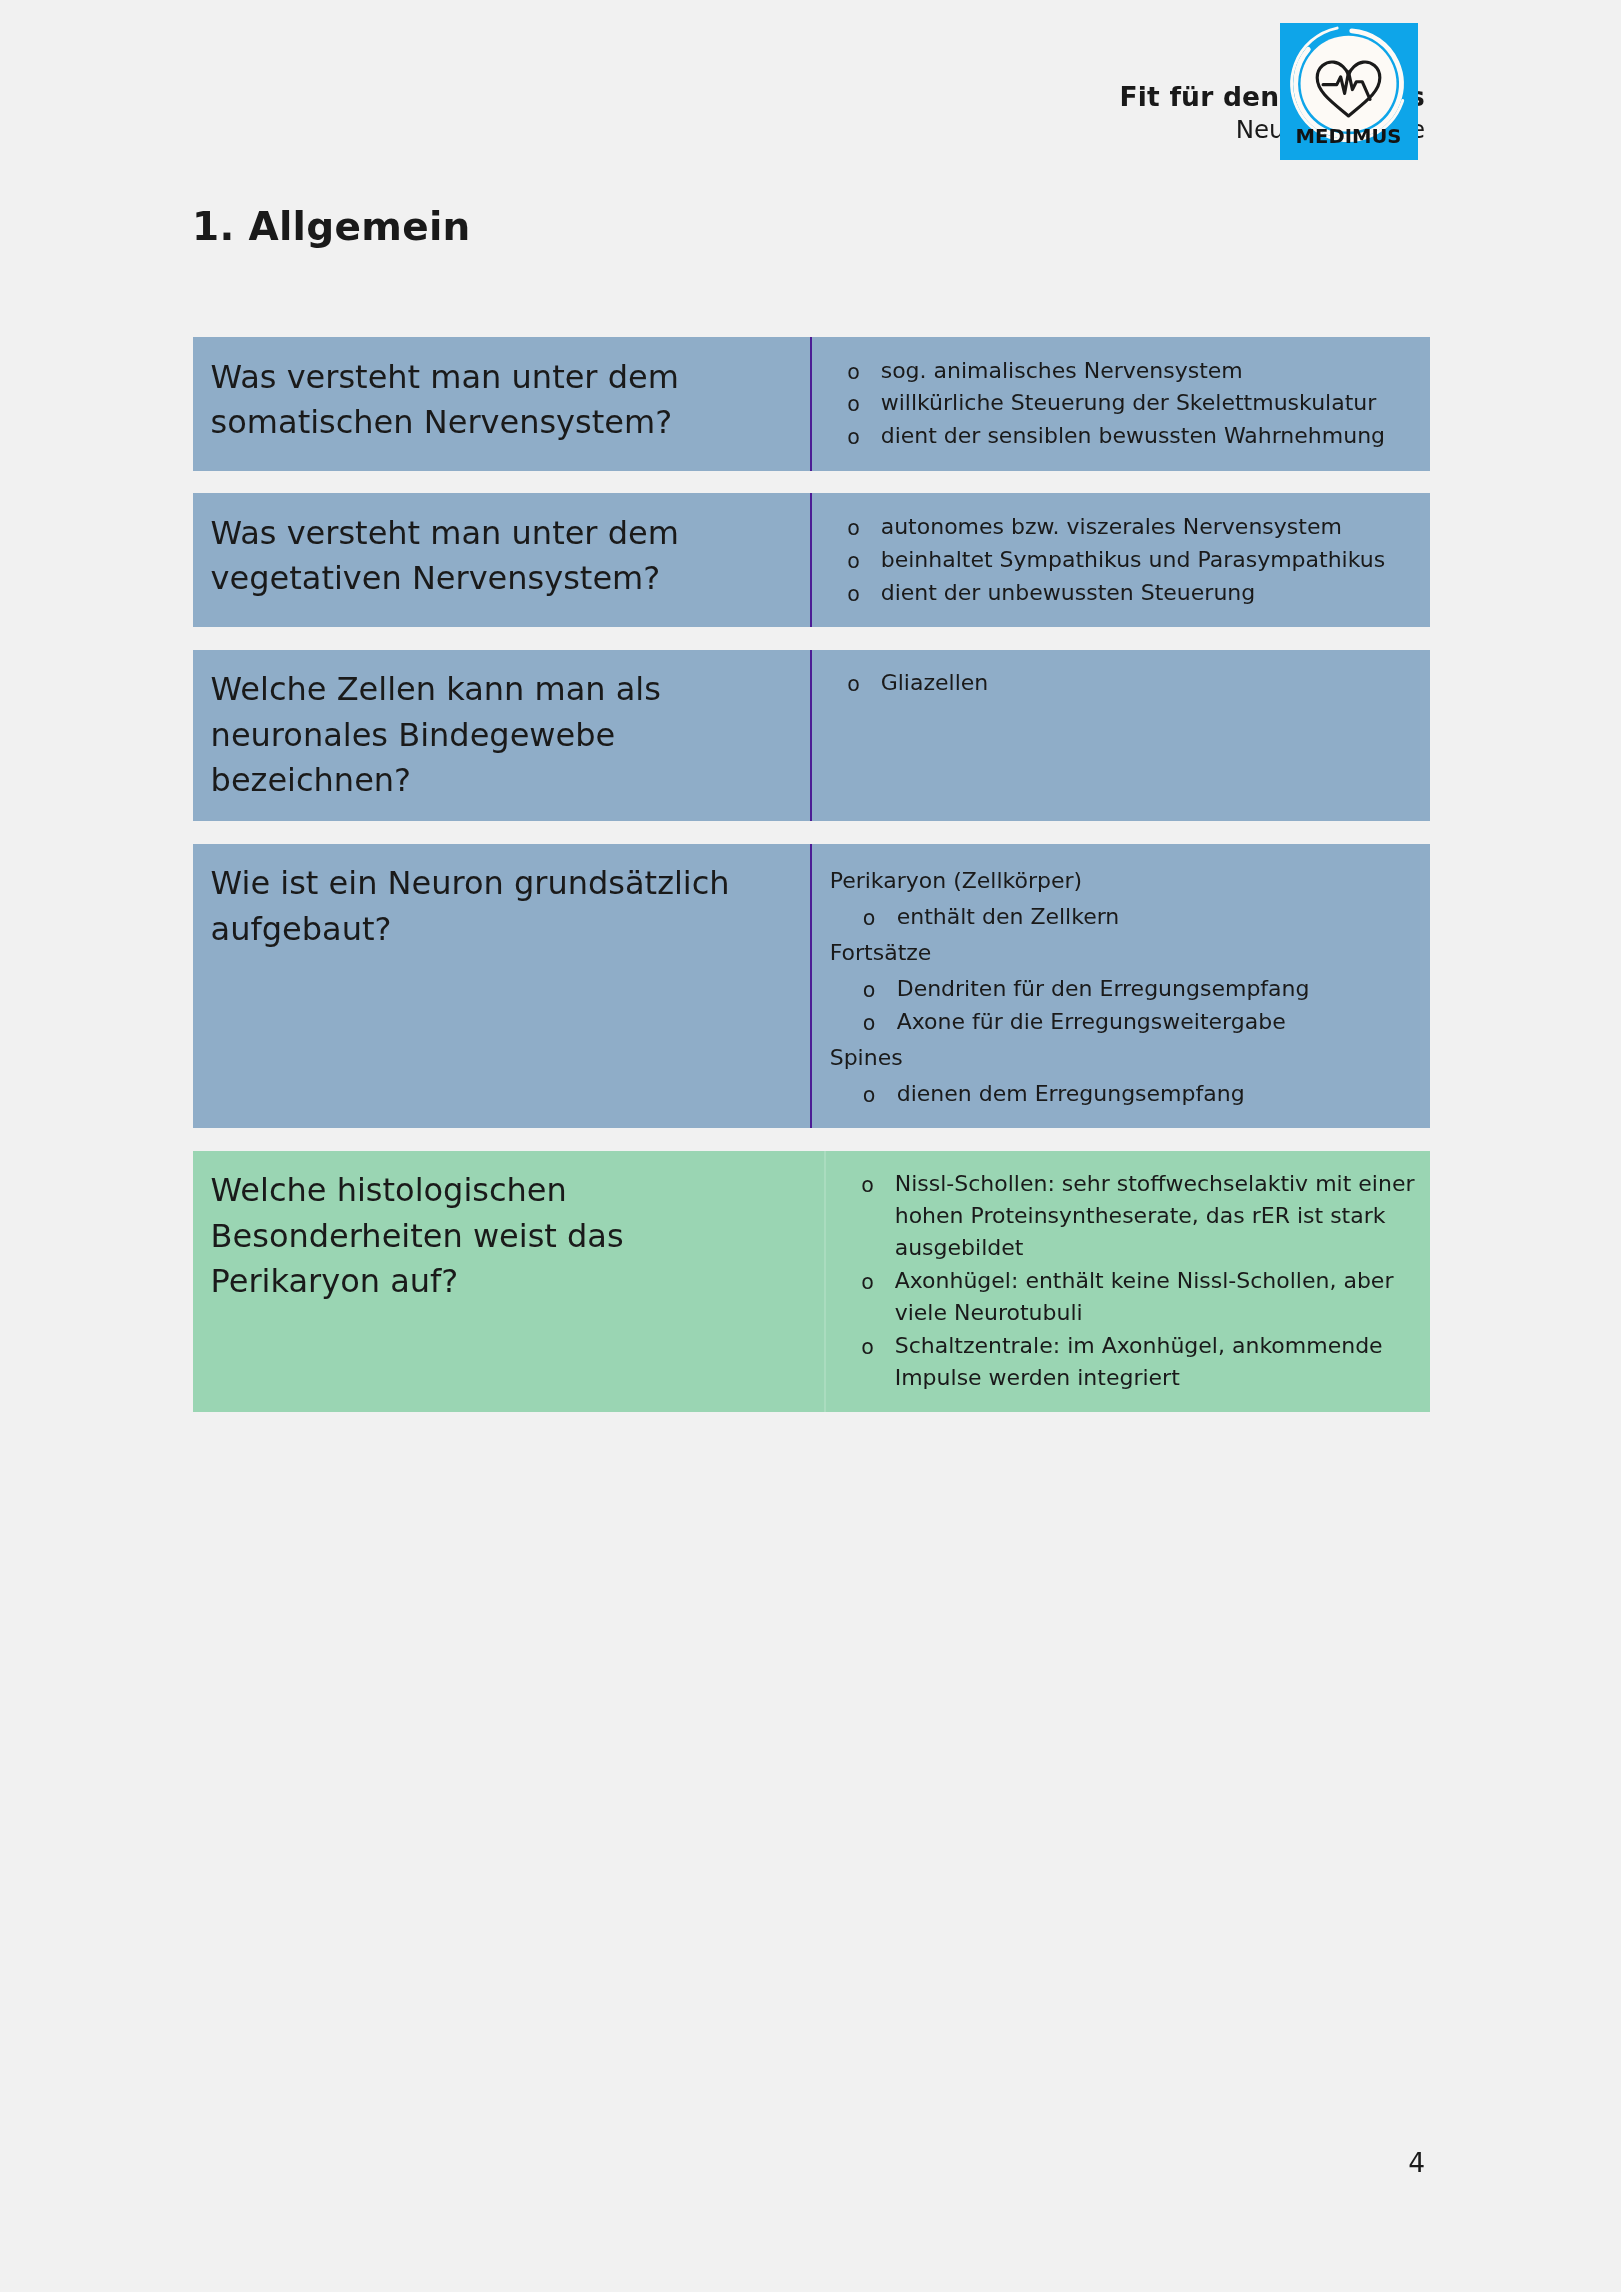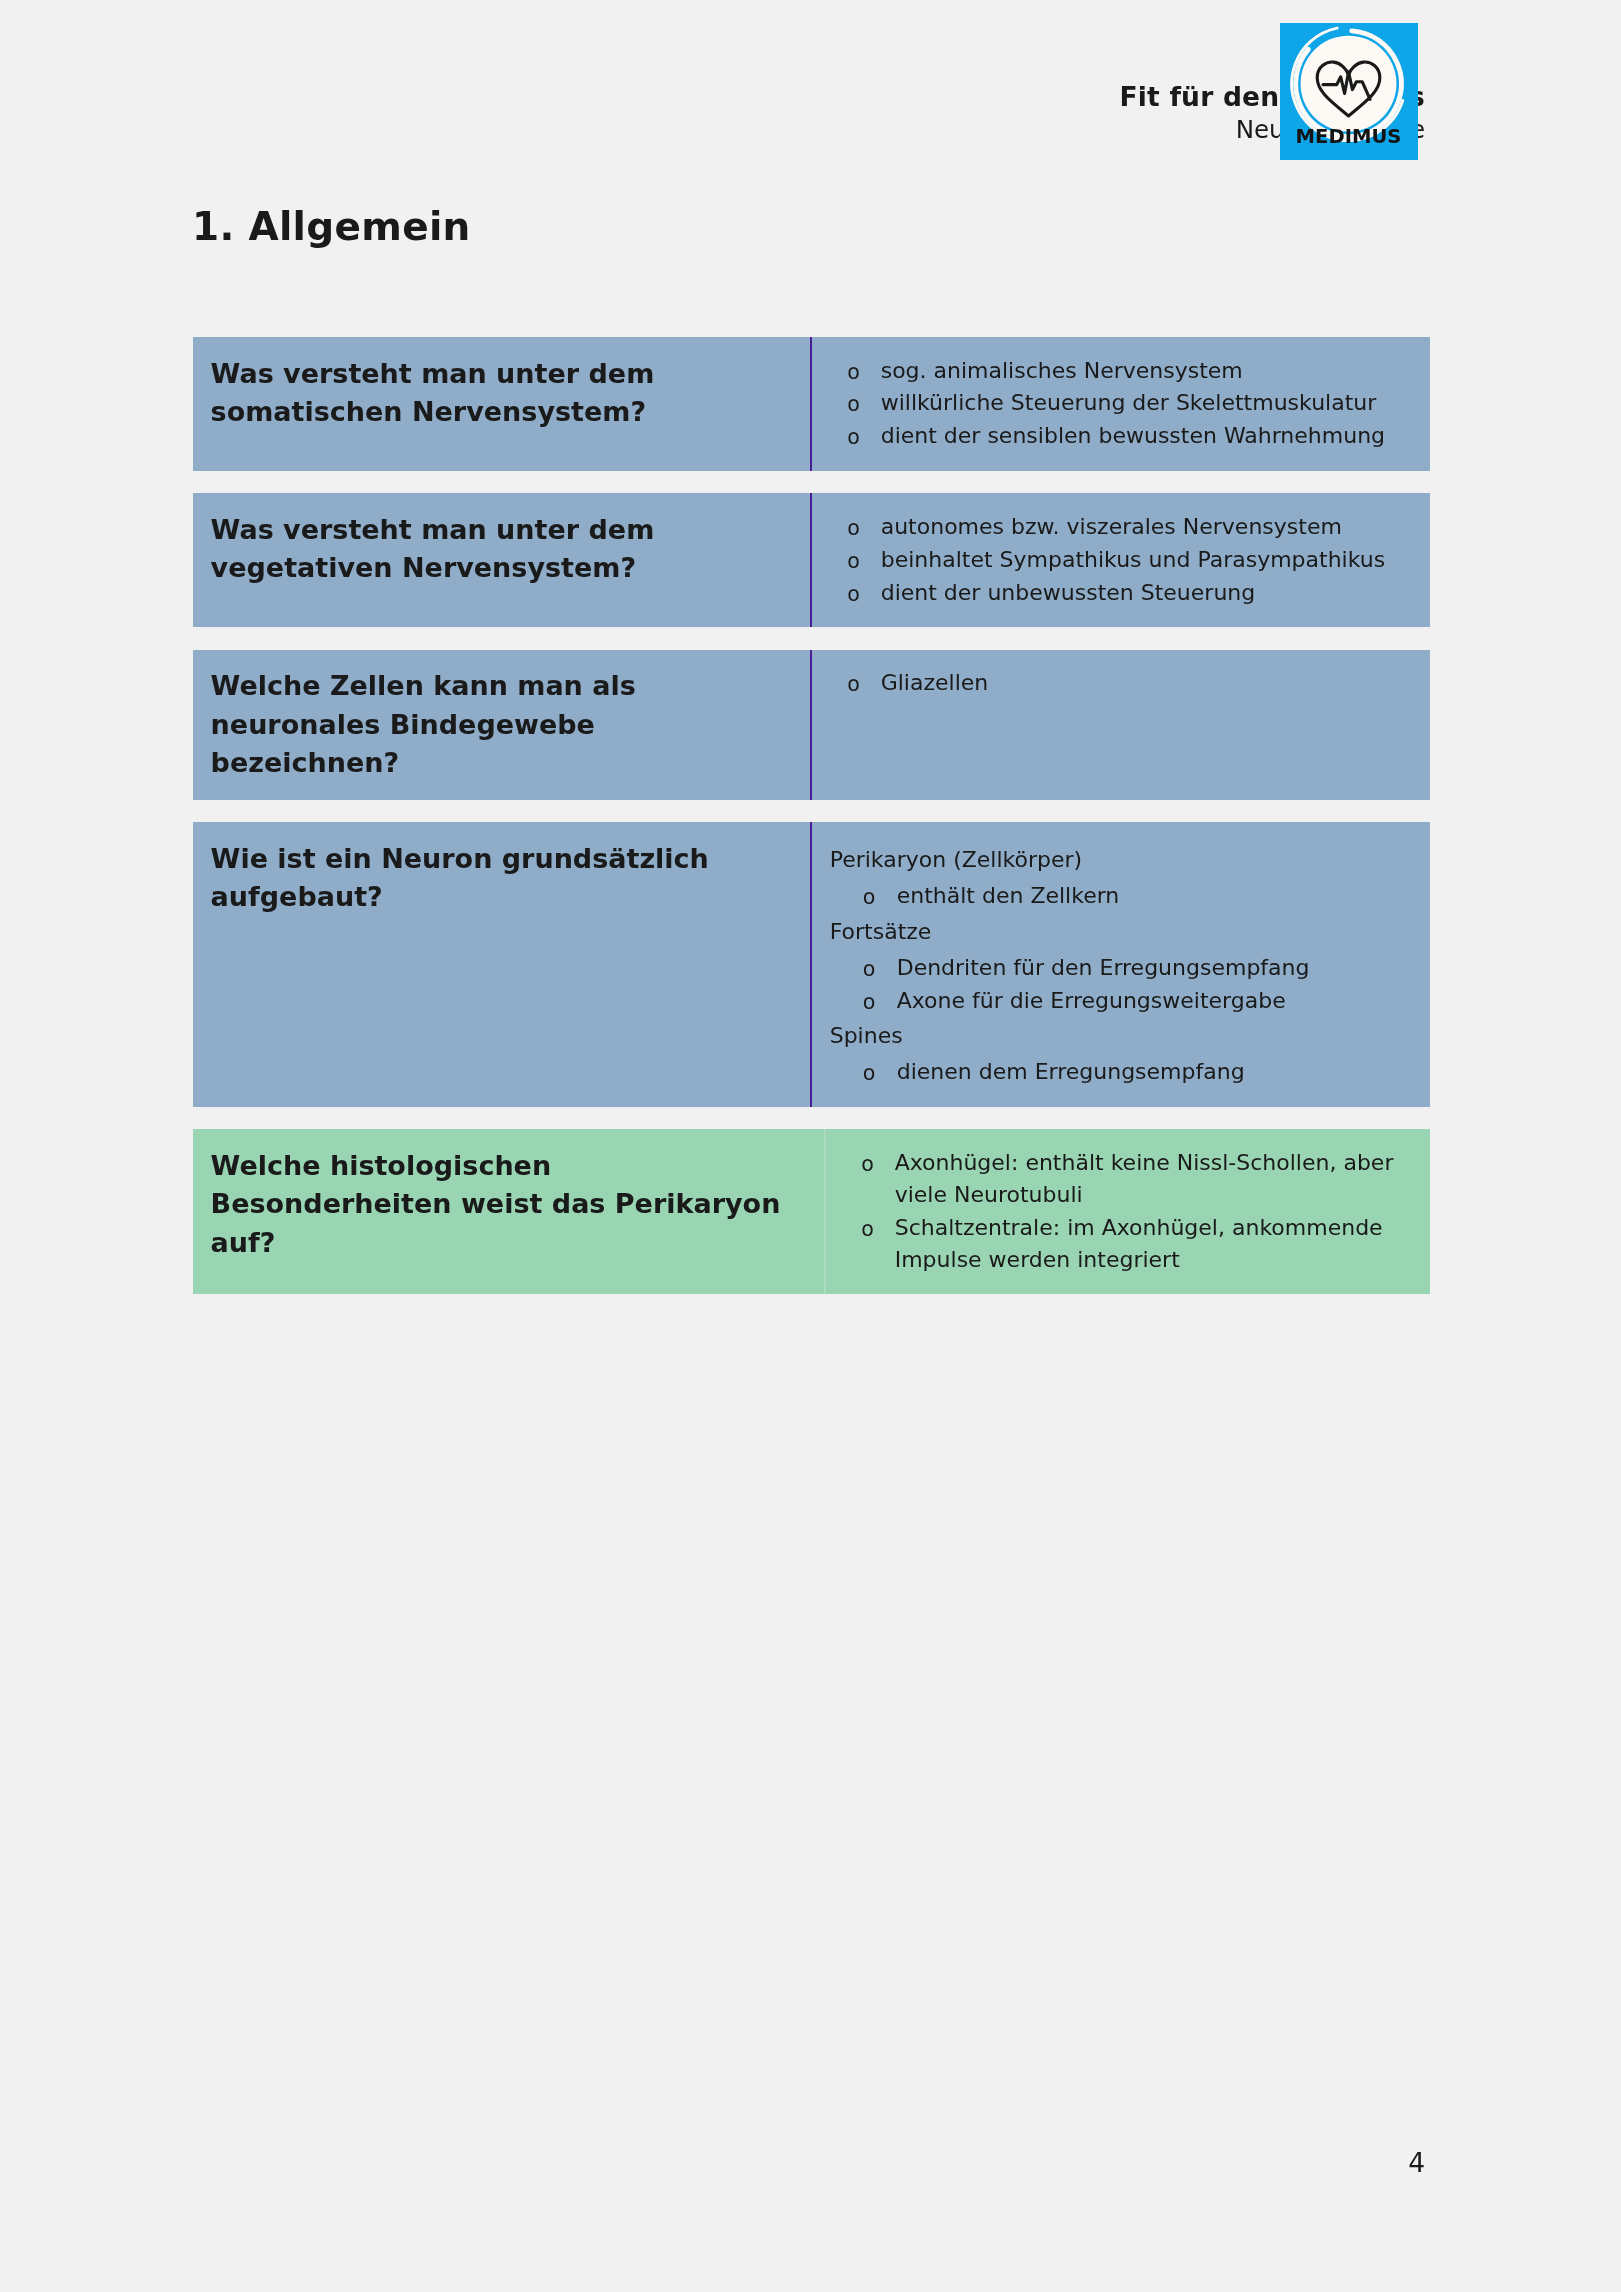--- a/index.html
+++ b/index.html
@@ -76,22 +76,22 @@
     position: relative;
   }
   .qa-row.blue  { background: #8fadc8; }
   .qa-row.green { background: #9ad5b3; gap: 14px; }
 
   .qa-question {
     width: 617px;
     flex: 0 0 617px;
     box-sizing: border-box;
     padding: 17.6px 19.6px 17.6px 17.6px;
-    font-size: 27px;
-    font-weight: bold;
+    font-size: 32px;
+    font-weight: normal;
     line-height: 1.42;
   }
   .qa-answer {
     flex: 1 1 auto;
     box-sizing: border-box;
     padding: 17.6px 9.8px 17.6px 13.7px;
     font-size: 22px;
     line-height: 1.45;
     border-left: 2px solid #4c1d95;
   }
@@ -212,20 +212,21 @@
         <div class="ans-head">Spines</div>
         <ul class="ans-list ans-group">
           <li class="ans-item">dienen dem Erregungsempfang</li>
         </ul>
       </div>
     </div>
     <div class="qa-row green">
       <div class="qa-question">Welche histologischen Besonderheiten weist das Perikaryon auf?</div>
       <div class="qa-answer">
         <ul class="ans-list">
+          <li class="ans-item">Nissl-Schollen: sehr stoffwechselaktiv mit einer hohen Proteinsyntheserate, das rER ist stark ausgebildet</li>
           <li class="ans-item">Axonhügel: enthält keine Nissl-Schollen, aber viele Neurotubuli</li>
           <li class="ans-item">Schaltzentrale: im Axonhügel, ankommende Impulse werden integriert</li>
         </ul>
       </div>
     </div>
   </div>
 
 <div id="page-number">4</div>
 
 

